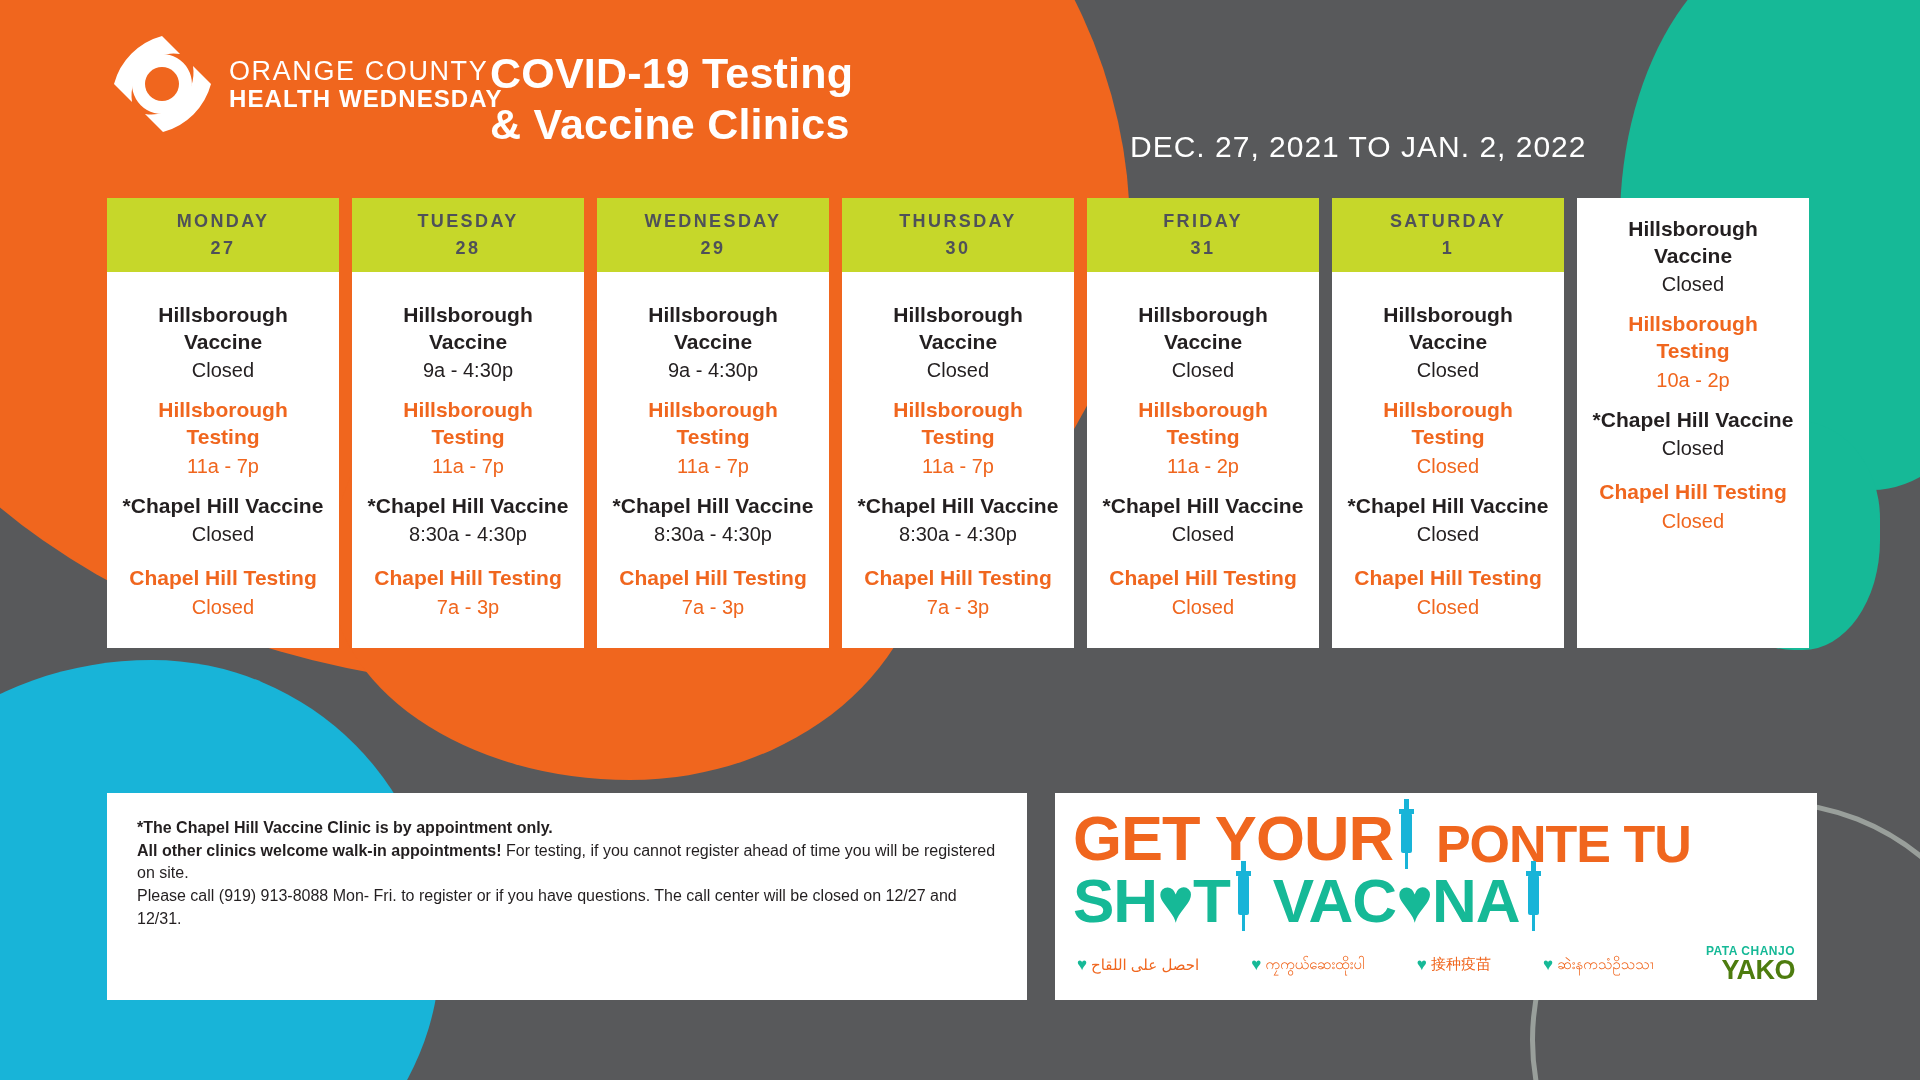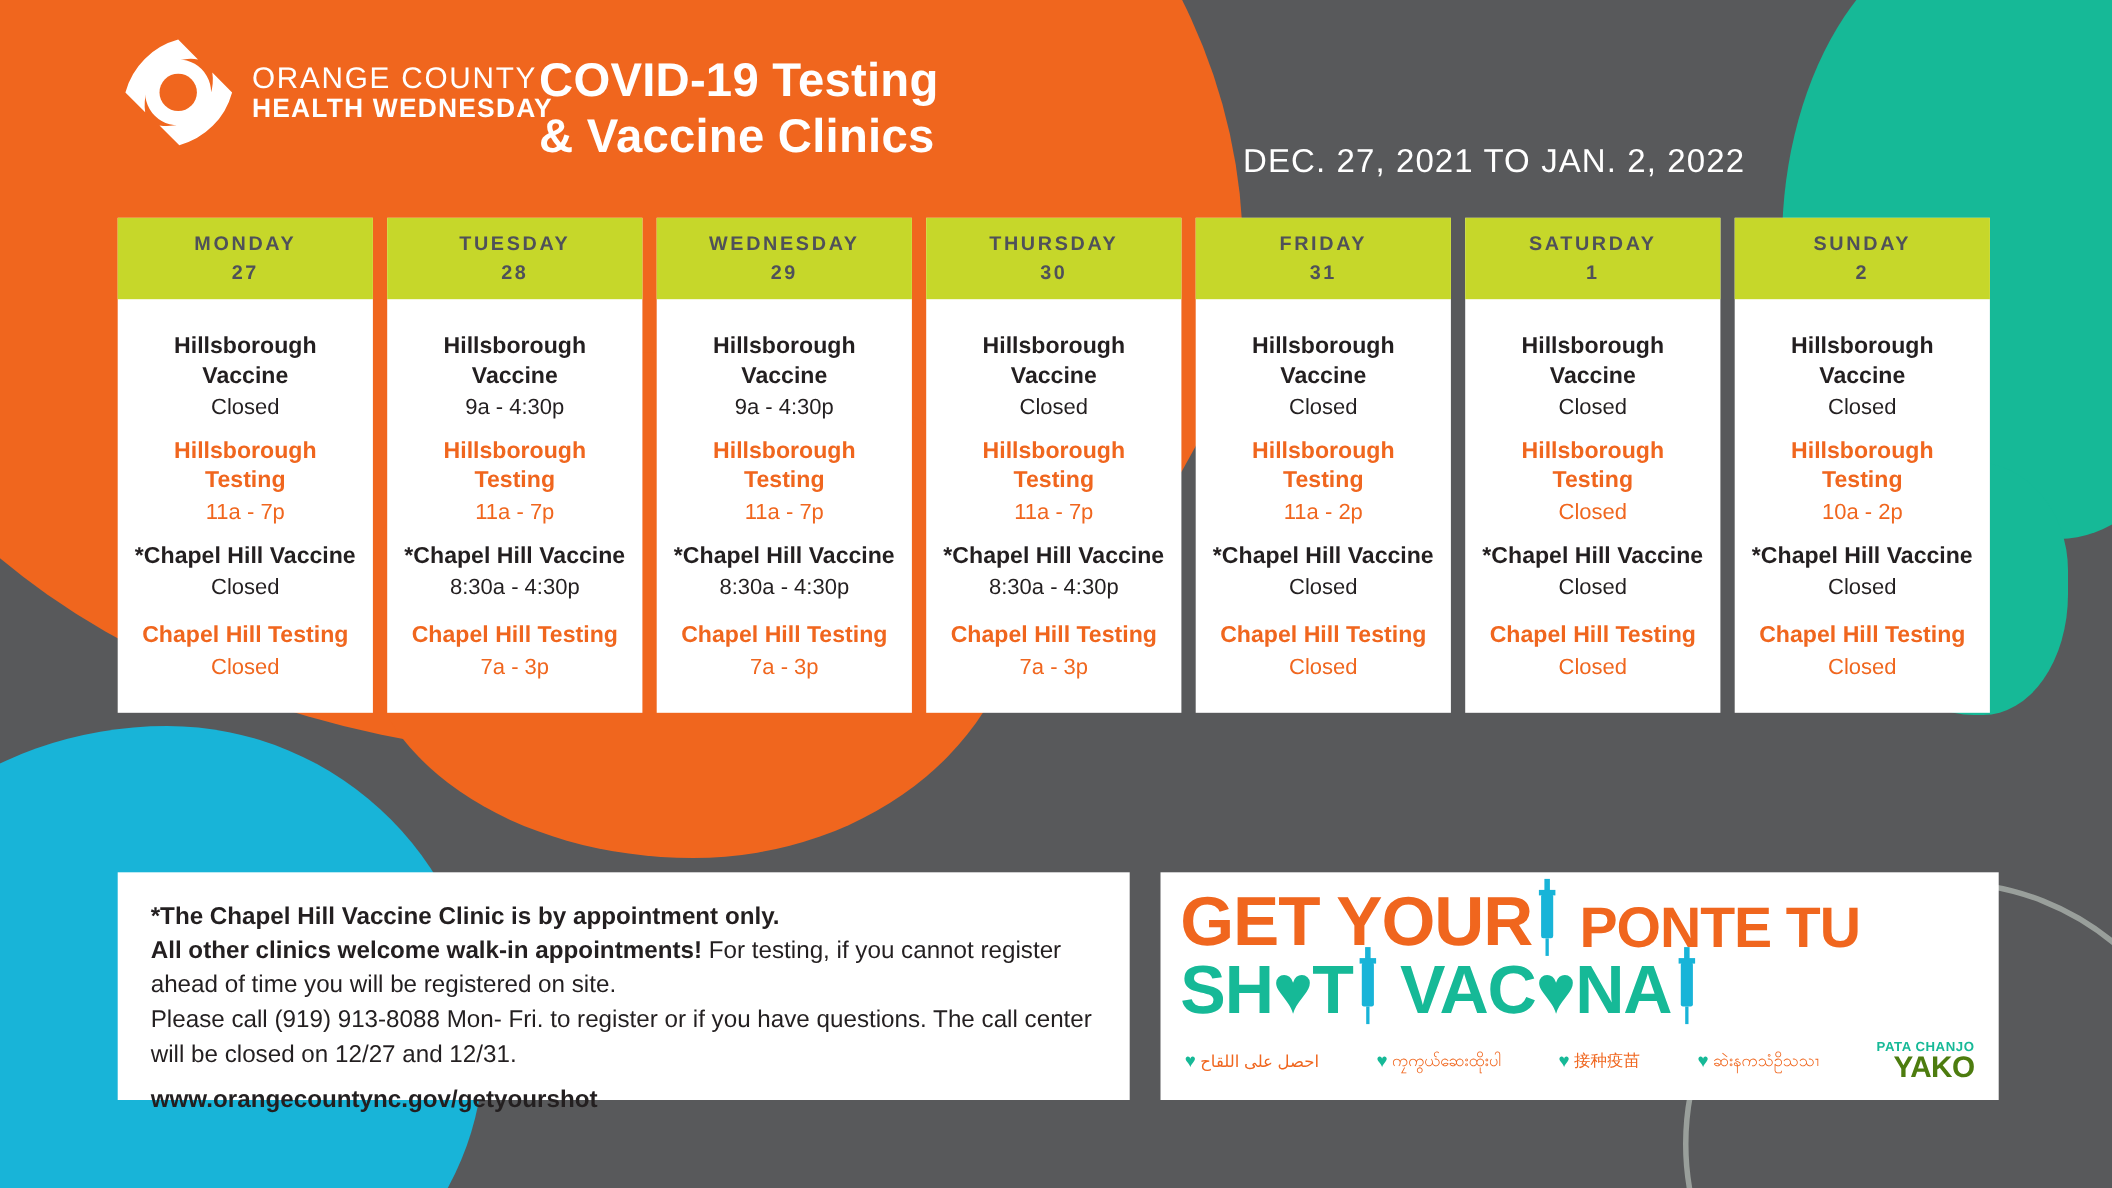--- a/index.html
+++ b/index.html
@@ -193,21 +193,21 @@
   .note {
     position: absolute;
     left: 107px;
     top: 793px;
     width: 920px;
     height: 207px;
     background: #ffffff;
     padding: 24px 30px;
     box-sizing: border-box;
     color: #231f20;
-    font-size: 22px;
+    font-size: 16px;
     line-height: 1.42;
   }
   .note b { font-weight: 700; }
   .note .url {
     font-weight: 700;
     margin-top: 10px;
     display: block;
   }
 
   
@@ -506,24 +506,20 @@
             <div class="lbl">*Chapel Hill Vaccine</div>
             <div class="val">Closed</div>
           </div>
           <div class="entry gap-top">
             <div class="lbl orange">Chapel Hill Testing</div>
             <div class="val orange">Closed</div>
           </div>
         </div>
       </div>
       <div class="day">
-        <div class="day-head">
-          <div class="day-name">SUNDAY</div>
-          <div class="day-num">2</div>
-        </div>
         <div class="day-body">
           <div class="entry">
             <div class="lbl">Hillsborough Vaccine</div>
             <div class="val">Closed</div>
           </div>
           <div class="entry">
             <div class="lbl orange">Hillsborough Testing</div>
             <div class="val orange">10a - 2p</div>
           </div>
           <div class="entry">
@@ -537,21 +533,20 @@
         </div>
       </div>
     </div>
 
   <div class="note">
     <div><b>*The Chapel Hill Vaccine Clinic is by appointment only.</b></div>
     <div>
       <b>All other clinics welcome walk-in appointments!</b><span> For testing, if you cannot register ahead of time you will be registered on site.</span>
     </div>
     <div>Please call (919) 913-8088 Mon- Fri. to register or if you have questions. The call center will be closed on 12/27 and 12/31.</div>
-    <span class="url">www.orangecountync.gov/getyourshot</span>
   </div>
 
   <div class="promo">
     <div class="promo-row1">
       <span class="p-get">GET YOUR</span>
       <span class="syringe">
         <span class="plunger"></span>
           <span class="cap"></span>
           <span class="barrel"></span>
           <span class="needle"></span>

